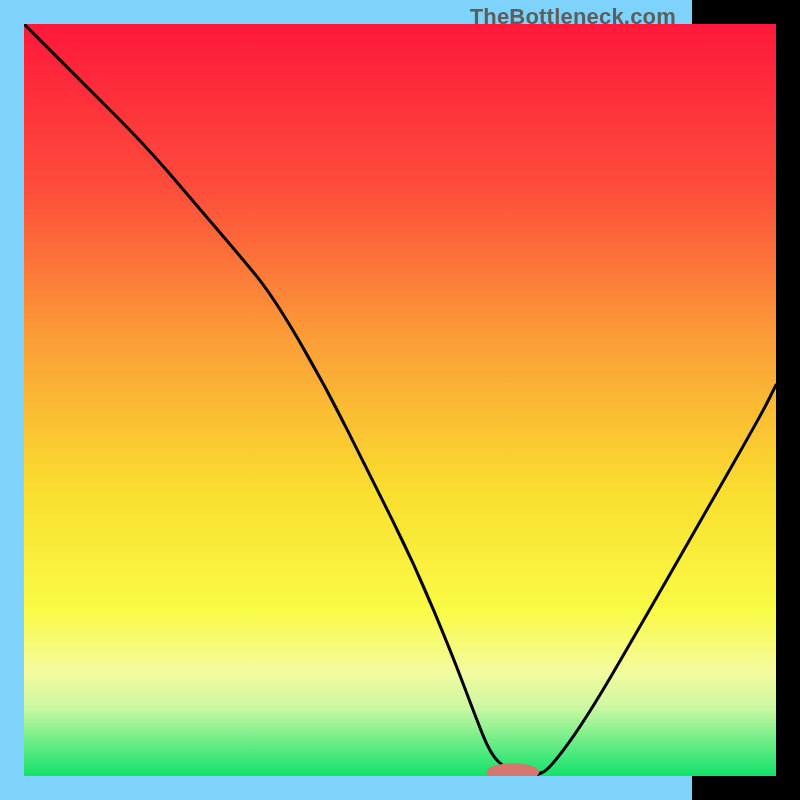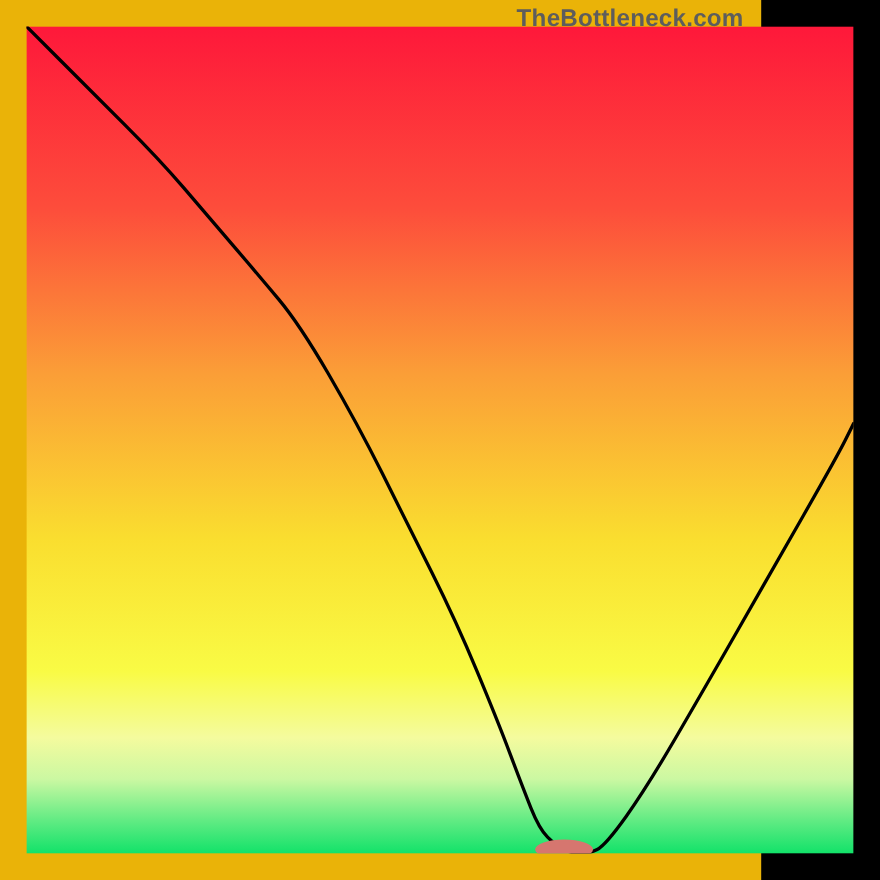--- a/index.html
+++ b/index.html
@@ -7,21 +7,21 @@
     padding: 0;
     width: 800px;
     height: 800px;
     background: #000;
     overflow: hidden;
   }
   .frame {
     position: relative;
     width: 692px;
     height: 800px;
-    background: #eab308;
+    background: #7dd3fc;
   }
   .watermark {
     position: absolute;
     top: 4px;
     right: 16px;
     font-family: Arial, Helvetica, sans-serif;
     font-size: 22px;
     font-weight: bold;
     color: #5d5d5d;
     letter-spacing: 0.2px;

